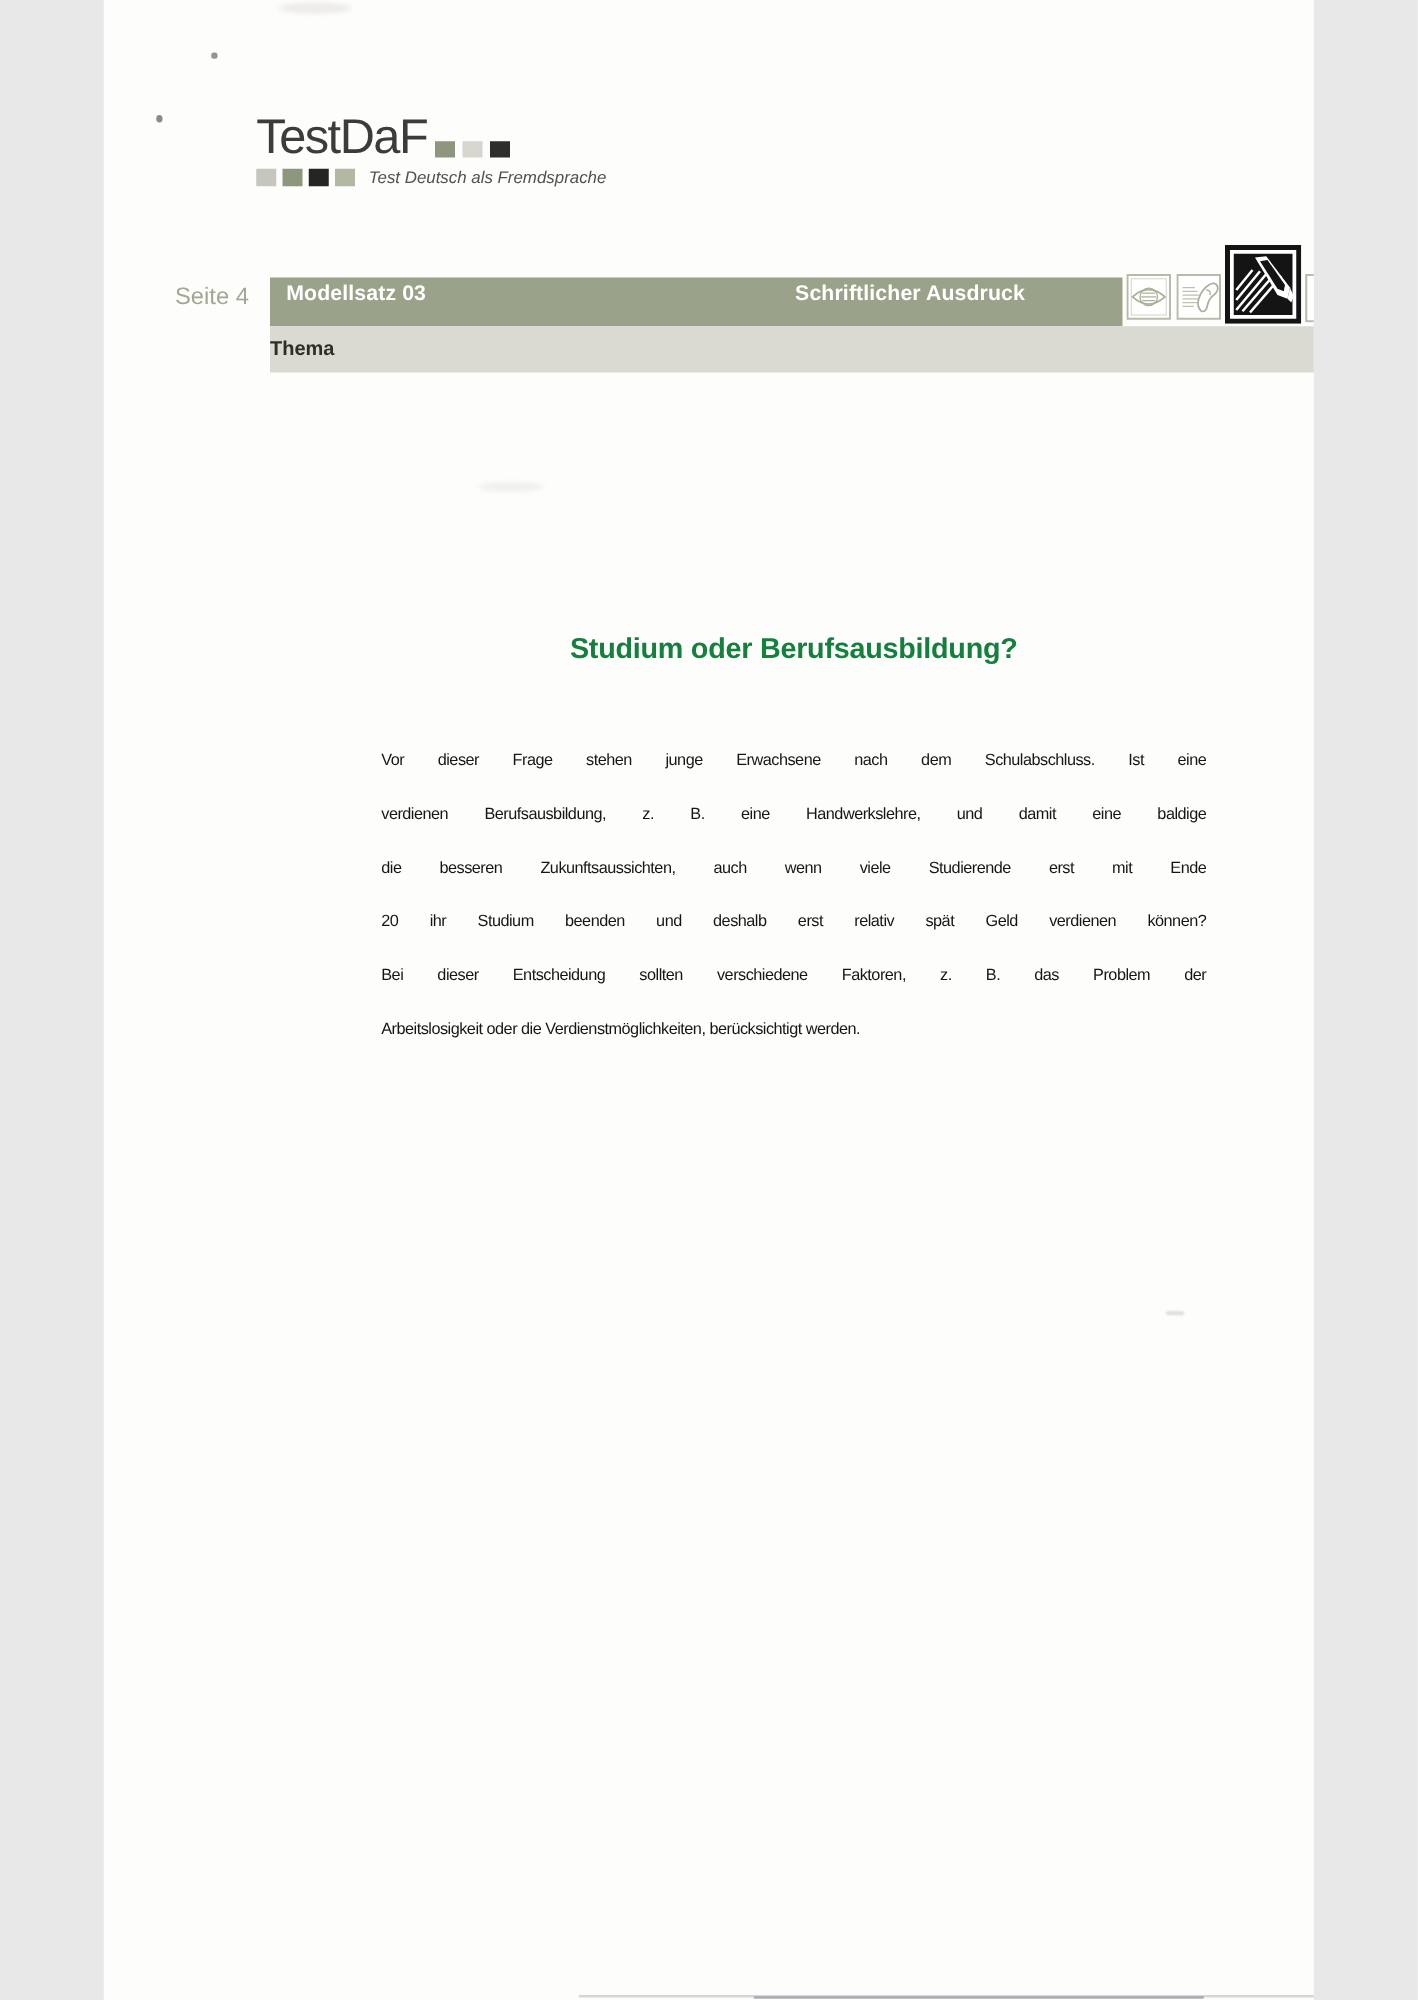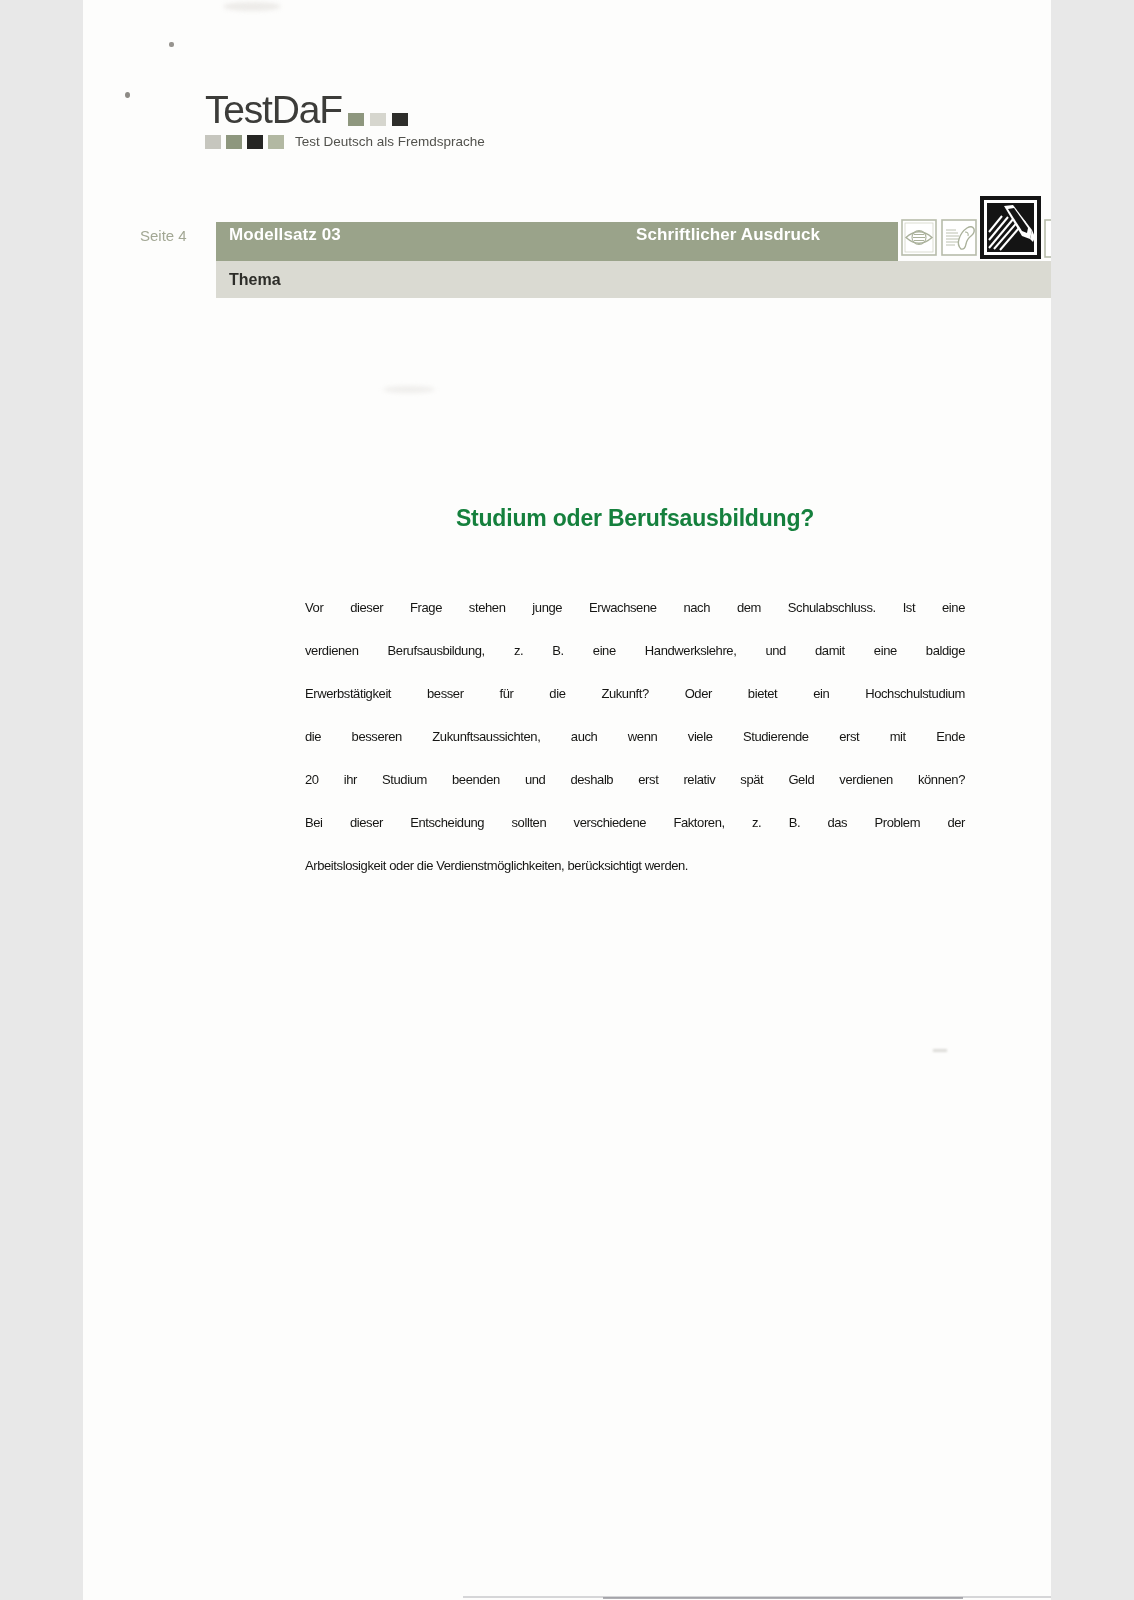--- a/index.html
+++ b/index.html
@@ -17,34 +17,34 @@
   .brand{font-size:39px;line-height:1;letter-spacing:-1.2px;color:#3c3c39;font-weight:400;}
   .sq{display:inline-block;margin-left:6px;}
   .r1{width:16px;height:13px;margin-bottom:3px;}
   .r2{width:16px;height:14px;margin-right:5px;margin-left:0;}
   .sq-sage{background:#8e977e;}
   .sq-light{background:#d6d6ce;}
   .sq-dark{background:#2e2e2b;}
   .sq-light2{background:#c6c6be;}
   .sq-dark2{background:#252523;}
   .sq-sage2{background:#b2b8a2;}
-  .logo-row2{display:flex;align-items:flex-end;margin-top:6px;}
+  .logo-row2{display:flex;align-items:flex-end;margin-top:6px;font-style:italic;}
   .logo-sub{font-size:13.5px;color:#52524d;margin-left:6px;line-height:1;position:relative;top:-1px;}
   
-  .seite{position:absolute;left:57px;top:227px;font-size:15px;color:#a2a794;}
+  .seite{position:absolute;left:57px;top:227px;font-size:19px;color:#a2a794;}
   .bar-green{
     position:absolute;left:133px;top:222px;width:682px;height:39px;
     background:#9aa38a;display:flex;align-items:center;justify-content:space-between;
     padding:0 78px 13px 13px;box-sizing:border-box;
   }
   .bar-green .lbl{color:#ffffff;font-weight:bold;font-size:17px;letter-spacing:0.1px;}
   .bar-light{
     position:absolute;left:133px;top:261px;width:869px;height:37px;
     background:#dadad2;display:flex;align-items:center;
-    padding-left:13px;box-sizing:border-box;
+    box-sizing:border-box;
   }
   .bar-light .lbl{color:#2d2d29;font-weight:bold;font-size:16px;}
   
   .skill-icon{position:absolute;}
   .icon-eye{left:818px;top:219px;}
   .icon-ear{left:858px;top:219px;}
   .icon-pen{left:897px;top:196px;}
   .icon-speech{left:961px;top:219px;}
   
   .doc-title{
@@ -144,21 +144,20 @@
       <path d="M12 12.5 H30 M10.5 15.5 H31.5 M12 18.5 H29" stroke="#bcc1b0" stroke-width="1"></path>
       <path d="M15 23.5 Q 13 29 8 32 Q 15 30 19 24.5" fill="#ffffff" stroke="#aab19b" stroke-width="1.2"></path>
     </svg>
   </span>
 
   <div class="doc-title">Studium oder Berufsausbildung?</div>
 
   <div class="paragraph">
     <div class="jline">Vor dieser Frage stehen junge Erwachsene nach dem Schulabschluss. Ist eine</div>
     <div class="jline">verdienen Berufsausbildung, z. B. eine Handwerkslehre, und damit eine baldige</div>
-    <div class="jline">Erwerbstätigkeit besser für die Zukunft? Oder bietet ein Hochschulstudium</div>
     <div class="jline">die besseren Zukunftsaussichten, auch wenn viele Studierende erst mit Ende</div>
     <div class="jline">20 ihr Studium beenden und deshalb erst relativ spät Geld verdienen können?</div>
     <div class="jline">Bei dieser Entscheidung sollten verschiedene Faktoren, z. B. das Problem der</div>
     <div class="jline last">Arbeitslosigkeit oder die Verdienstmöglichkeiten, berücksichtigt werden.</div>
   </div>
 
   <svg class="pen-overlay" viewBox="0 0 1134 1600">
     <g fill="none" stroke="#2f9e4e" stroke-width="2.3" stroke-linecap="round" opacity="0.92">
       <path d="M 988 474 q 7 -5 6 1 q -1 6 -7 10 m 1 2 q 2 8 -2 14"></path>
       <path d="M 1104 566 q -6 2 -9 6 l 8 0 q 5 8 -3 17 q -3 3 -7 3"></path>

